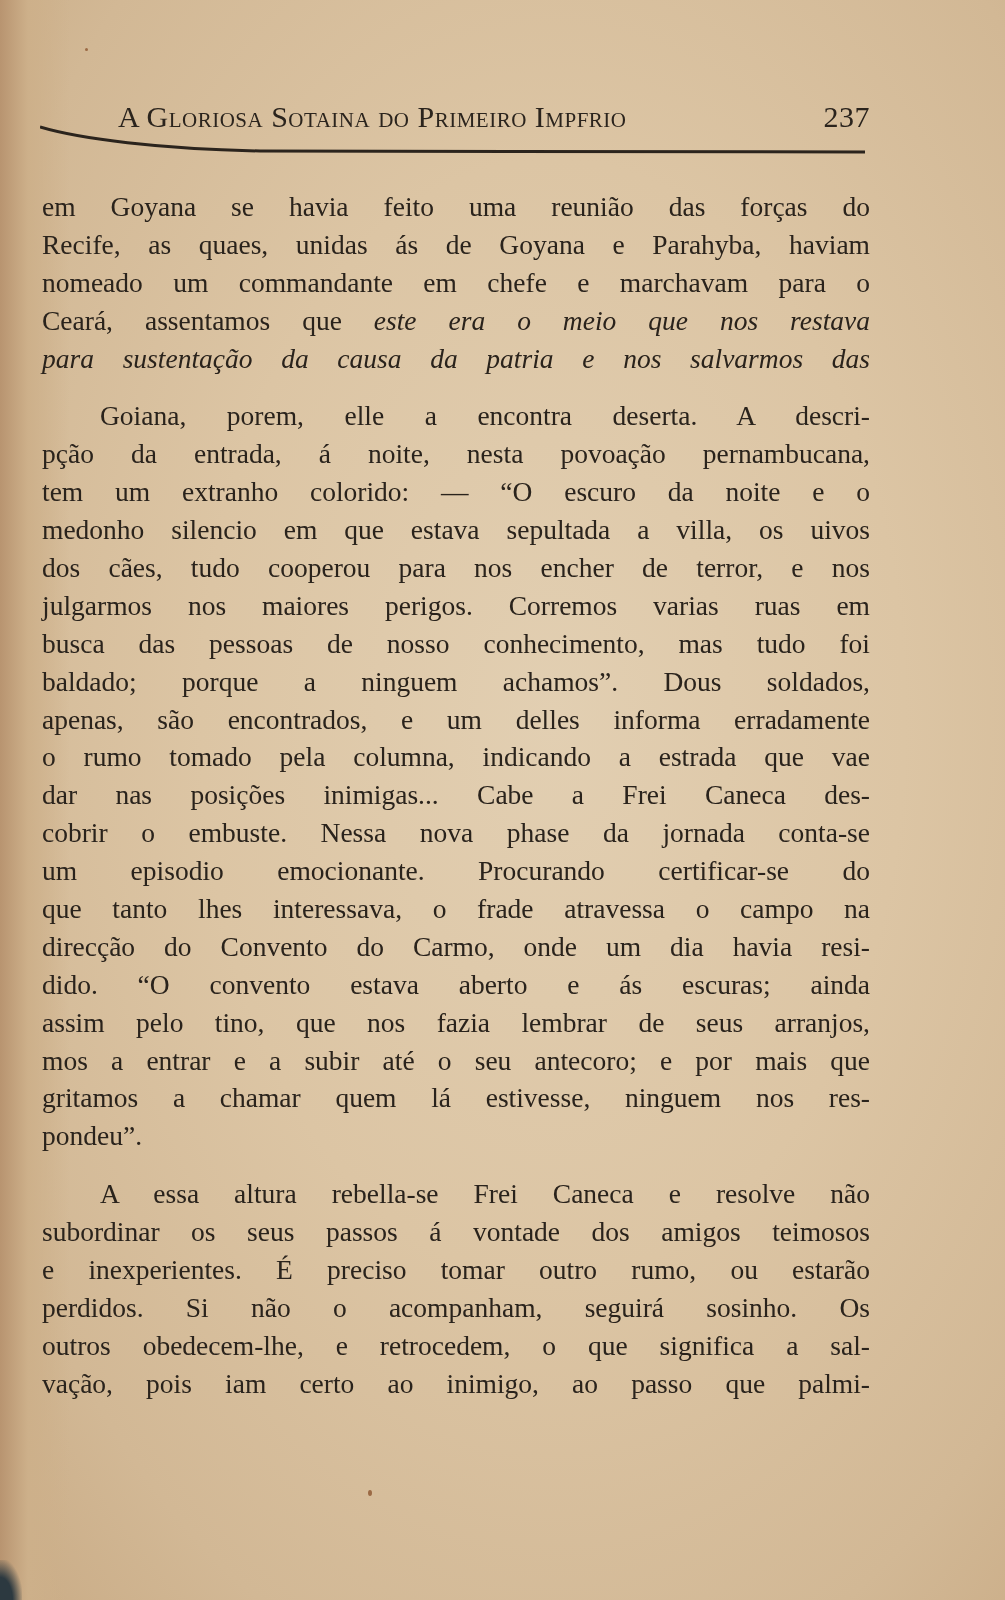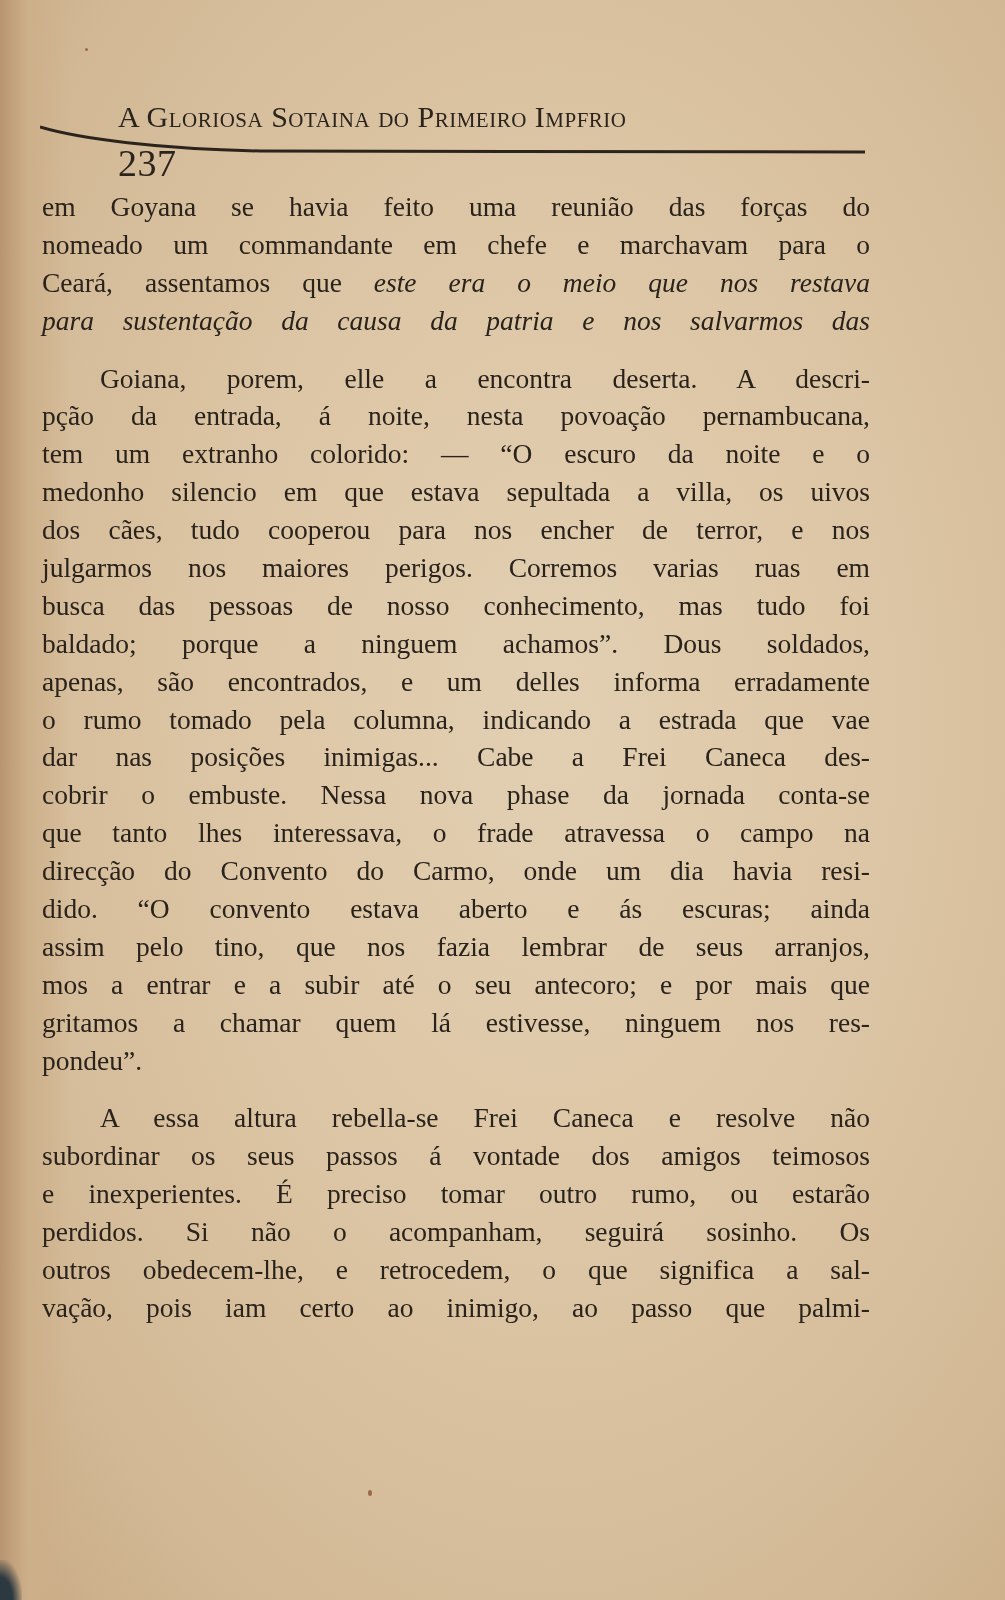--- a/index.html
+++ b/index.html
@@ -40,26 +40,24 @@
       top: 100px;
       width: 752px;
       height: 44px;
       display: flex;
       justify-content: space-between;
       align-items: baseline;
       font-size: 30px;
       font-variant: small-caps;
       letter-spacing: 0.5px;
       color: #2b241d;
-      flex-direction: column;
     }
     .page-number {
       font-variant: normal;
-      font-size: 38px;
-      margin-top: 7px;
+      font-size: 30px;
     }
     .head-rule {
       position: absolute;
       left: 40px;
       top: 125px;
       width: 825px;
       height: 30px;
       pointer-events: none;
     }
     .body-text {
@@ -108,40 +106,42 @@
   </div>
 
   <svg class="head-rule" viewBox="0 0 825 30" preserveAspectRatio="none">
     <path d="M0,2 C40,14 120,24 220,26 L825,27" stroke="#2b241d" stroke-width="3" fill="none"></path>
   </svg>
 
   <div class="body-text">
 
     <div>
       <span class="line"><span>em Goyana se havia feito uma reunião das forças do</span></span>
+      <span class="line"><span>Recife, as quaes, unidas ás de Goyana e Parahyba, haviam</span></span>
       <span class="line"><span>nomeado um commandante em chefe e marchavam para o</span></span>
       <span class="line"><span>Ceará, assentamos que </span><span class="it">este era o meio que nos restava</span></span>
       <span class="line it"><span>para sustentação da causa da patria e nos salvarmos das</span></span>
     </div>
 
     <div class="gap"></div>
 
     <div>
       <span class="line indent"><span>Goiana, porem, elle a encontra deserta.  A descri-</span></span>
       <span class="line"><span>pção da entrada, á noite, nesta povoação pernambucana,</span></span>
       <span class="line"><span>tem um extranho colorido:  —  “O escuro da noite e o</span></span>
       <span class="line"><span>medonho silencio em que estava sepultada a villa, os uivos</span></span>
       <span class="line"><span>dos cães, tudo cooperou para nos encher de terror, e nos</span></span>
       <span class="line"><span>julgarmos nos maiores perigos.  Corremos varias ruas em</span></span>
       <span class="line"><span>busca das pessoas de nosso conhecimento, mas tudo foi</span></span>
       <span class="line"><span>baldado; porque a ninguem achamos”.  Dous soldados,</span></span>
       <span class="line"><span>apenas, são encontrados, e um delles informa erradamente</span></span>
       <span class="line"><span>o rumo tomado pela columna, indicando a estrada que vae</span></span>
       <span class="line"><span>dar nas posições inimigas...  Cabe a Frei Caneca des-</span></span>
       <span class="line"><span>cobrir o embuste.  Nessa nova phase da jornada conta-se</span></span>
+      <span class="line"><span>um episodio emocionante.  Procurando certificar-se do</span></span>
       <span class="line"><span>que tanto lhes interessava, o frade atravessa o campo na</span></span>
       <span class="line"><span>direcção do Convento do Carmo, onde um dia havia resi-</span></span>
       <span class="line"><span>dido.  “O convento estava aberto e ás escuras; ainda</span></span>
       <span class="line"><span>assim pelo tino, que nos fazia lembrar de seus arranjos,</span></span>
       <span class="line"><span>mos a entrar e a subir até o seu antecoro; e por mais que</span></span>
       <span class="line"><span>gritamos a chamar quem lá estivesse, ninguem nos res-</span></span>
       <span class="line last"><span>pondeu”.</span></span>
     </div>
 
     <div class="gap"></div>

